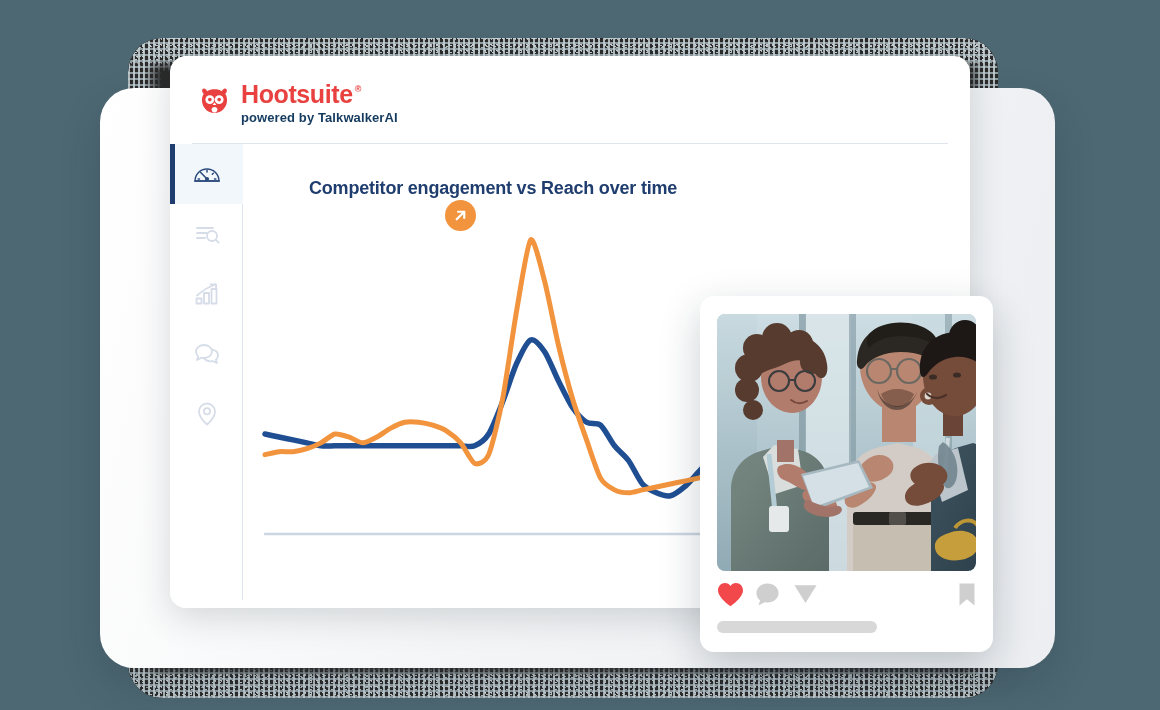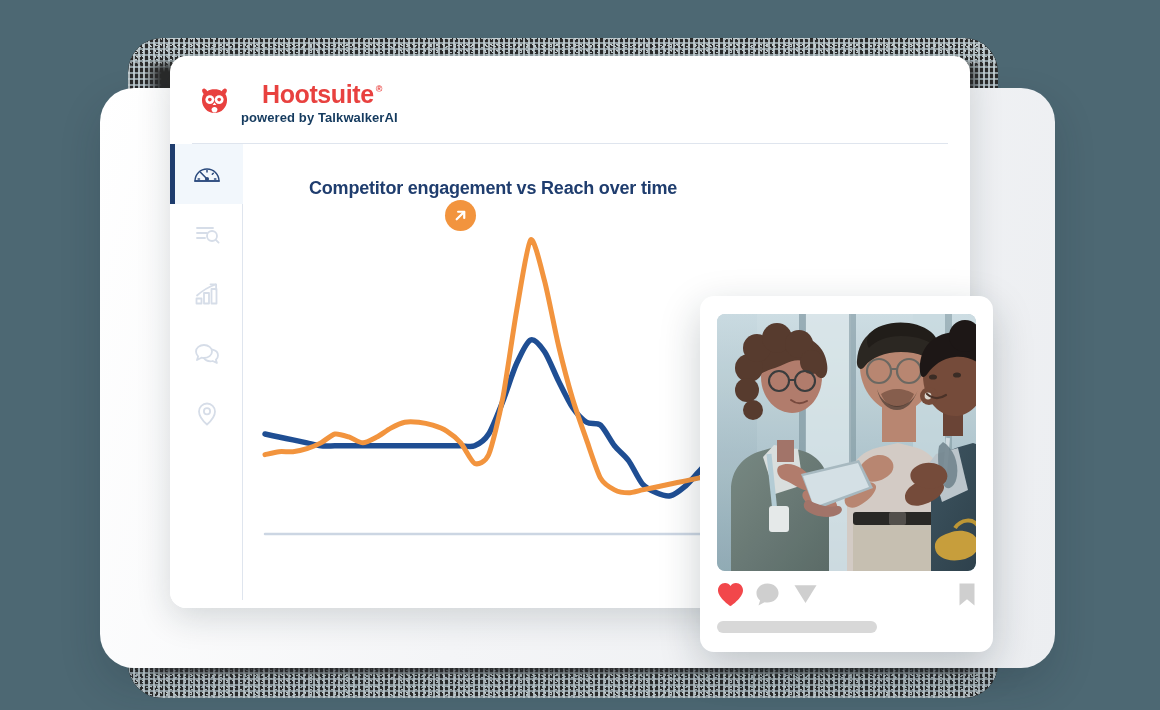--- a/index.html
+++ b/index.html
@@ -64,21 +64,21 @@
     overflow:hidden;
   }
 
   
   .app-header{height:88px;position:relative;}
   .logo{position:absolute;left:27px;top:26px;display:flex;align-items:flex-start;gap:9px;}
   .owl{width:35px;height:35px;flex:0 0 auto;margin-top:2px;}
   .logo-text{display:flex;flex-direction:column;line-height:1;}
   .wordmark{
     font-size:25px;font-weight:bold;color:#e8413f;letter-spacing:-.4px;
-    display:flex;align-items:flex-start;margin-left:21px;
+    display:flex;align-items:flex-start;
   }
   .wordmark .reg{font-size:9px;line-height:1;margin-left:2px;margin-top:3px;}
   .tagline{font-size:13px;color:#143a5e;margin-top:4px;letter-spacing:.1px;font-weight:600;}
   .header-rule{position:absolute;left:22px;right:22px;bottom:0;height:1px;background:#dfe5ee;}
 
   
   .app-body{display:flex;height:464px;}
   .sidebar{width:73px;flex:0 0 73px;position:relative;background:#fff;}
   .side-rule{position:absolute;right:0;top:0;bottom:8px;width:1px;background:#dfe5ee;}
   .side-item{

